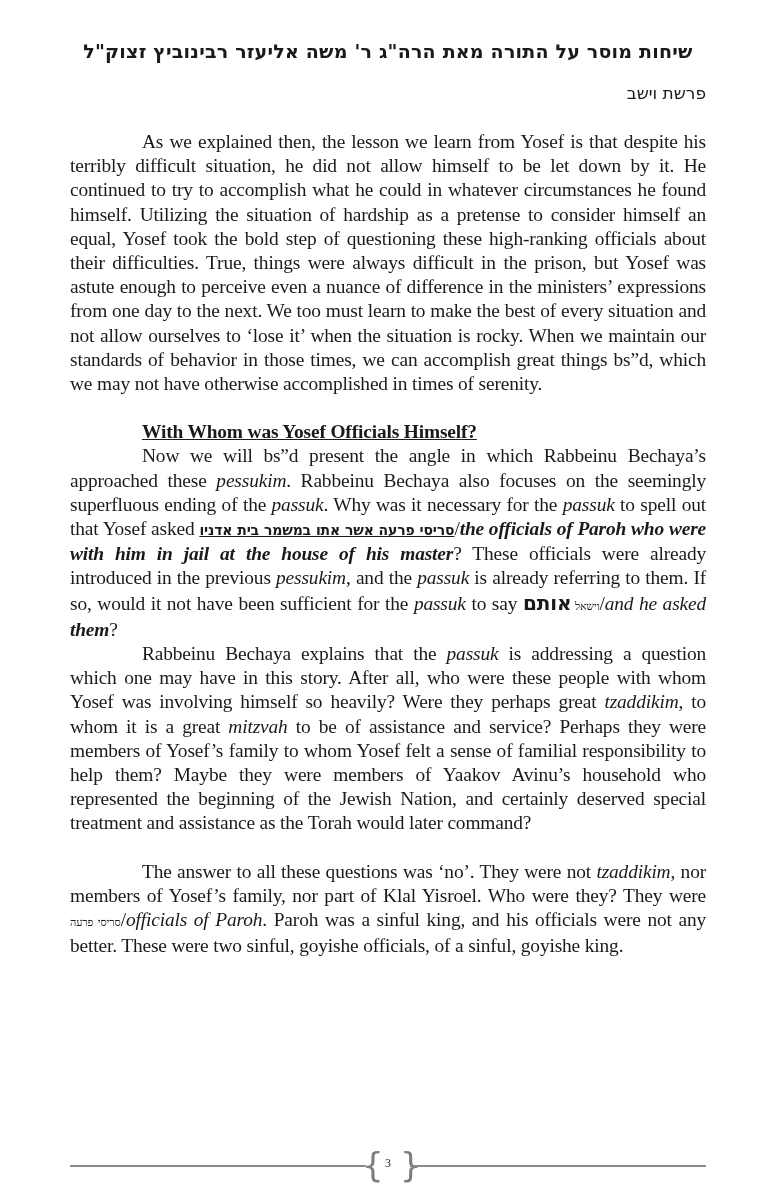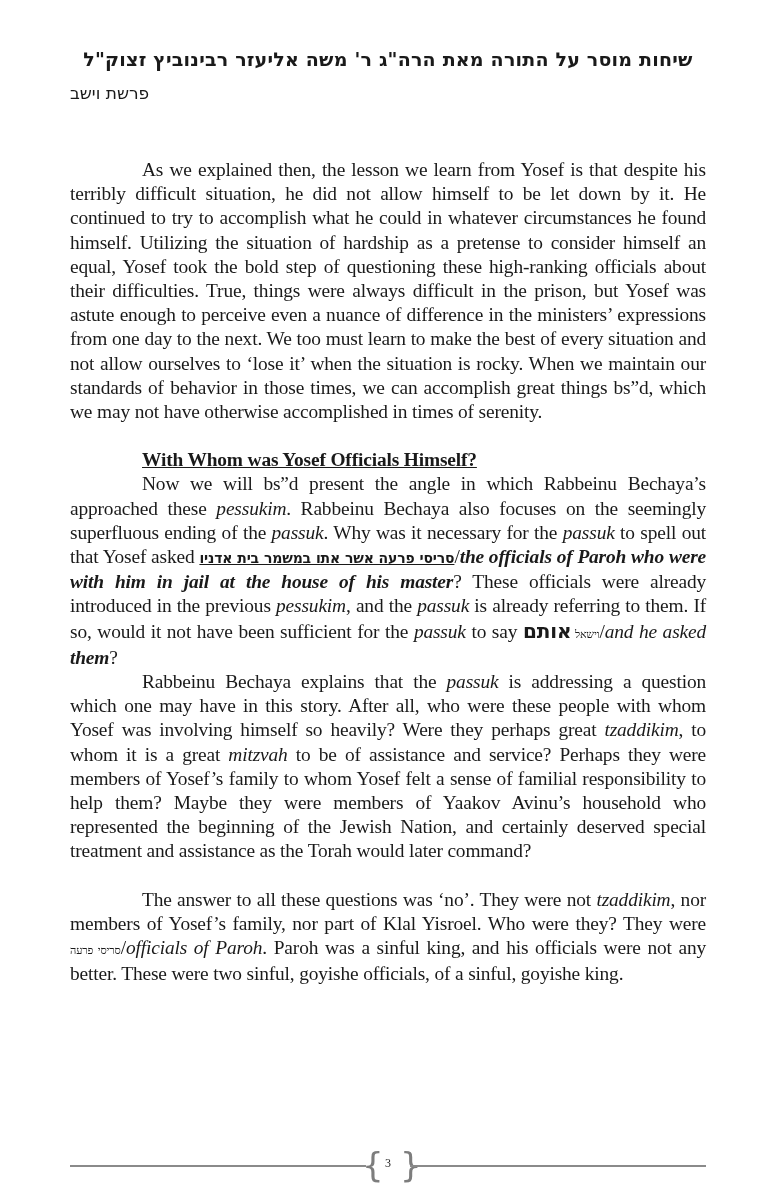--- a/index.html
+++ b/index.html
@@ -1,23 +1,23 @@
 <!DOCTYPE html>
 <html><head>
   <meta charset="utf-8">
   <style>
     html, body { margin: 0; padding: 0; background: #ffffff; }
     body { width: 776px; height: 1200px; position: relative; overflow: hidden; color: #1a1a1a; }
     .page { position: absolute; left: 70px; top: 0; width: 636px; font-family: "Liberation Serif", serif; }
     .hdr-title { position: absolute; left: 0; top: 40px; width: 636px; text-align: center; direction: rtl;
-      font-family: "DejaVu Sans", sans-serif; font-weight: bold; font-size: 19px; letter-spacing: 0.2px; margin-top: 8px; }
-    .hdr-sub { position: absolute; left: 0; top: 83px; width: 636px; text-align: left; direction: rtl;
+      font-family: "DejaVu Sans", sans-serif; font-weight: bold; font-size: 19px; letter-spacing: 0.2px; }
+    .hdr-sub { position: absolute; left: 0; top: 83px; width: 636px; text-align: right; direction: rtl;
       font-family: "DejaVu Sans", sans-serif; font-size: 17px; }
     .body { position: absolute; left: 0; top: 130px; width: 636px; font-size: 19.4px; line-height: 24.2px;
-      text-align: justify; letter-spacing: -0.15px; margin-top: 28px; }
+      text-align: justify; letter-spacing: -0.15px; }
     .body p { margin: 0; text-indent: 72px; }
     .heading { margin: 0; font-weight: bold; text-decoration: underline; text-indent: 0; text-align: left; }
     .gap { height: 24px; }
     .heb { font-family: Liberation Serif, serif; font-size: 11px; }
     .heb-b { font-family: "DejaVu Sans", sans-serif; font-size: 20px; font-weight: bold; }
     .heb-u { font-family: "DejaVu Sans", sans-serif; font-size: 14px; font-weight: bold; text-decoration: underline; }
     .footer { position: absolute; left: 70px; top: 1148px; width: 636px; height: 36px; }
     .footer .rule { position: absolute; top: 17px; height: 2px; background: #8a8a8a; }
     .footer .rule.l { left: 0; width: 296px; }
     .footer .rule.r { left: 340px; width: 296px; }

